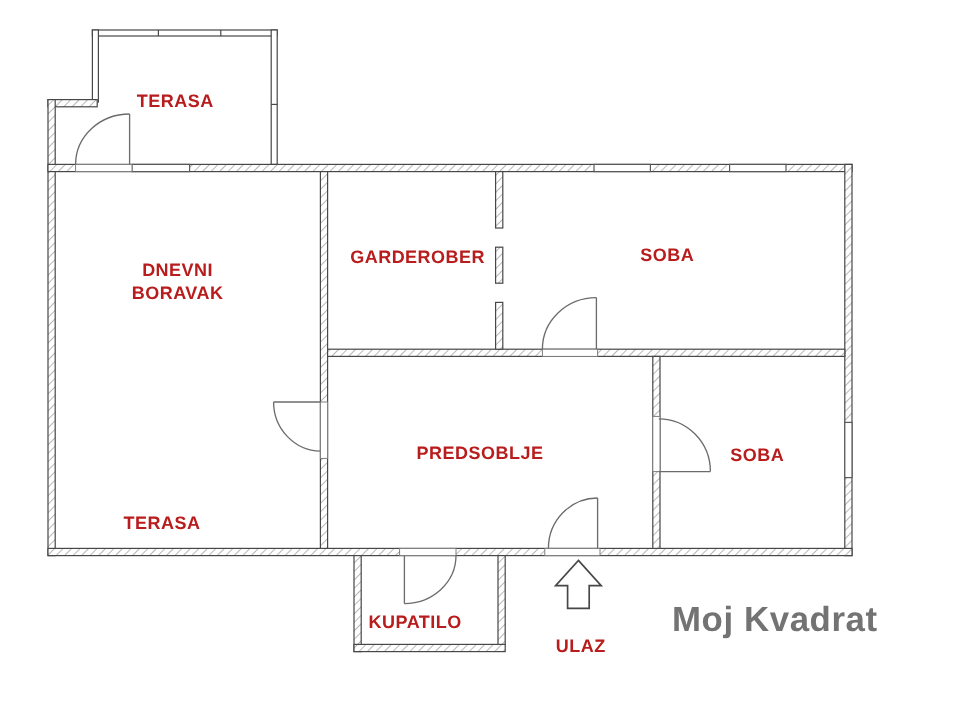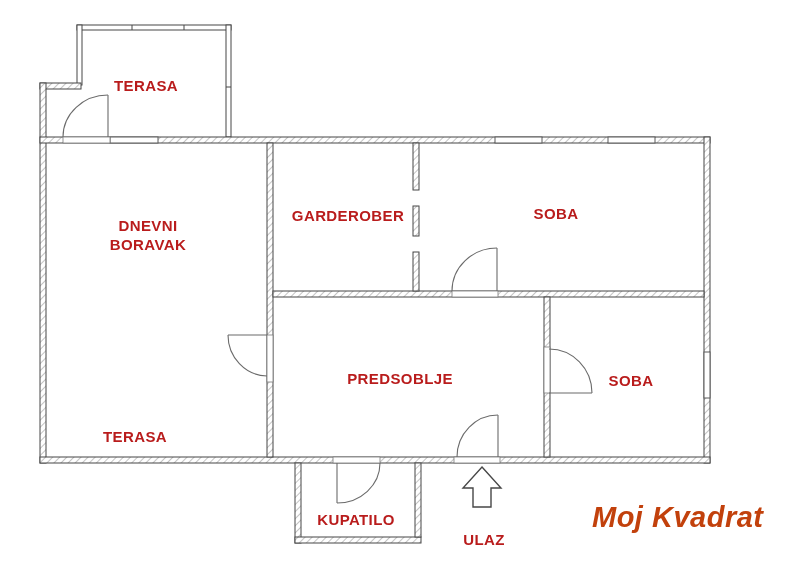--- a/index.html
+++ b/index.html
@@ -21,28 +21,27 @@
     white-space:nowrap;
     text-align:center;
   }
   .lbl-wrap{
     white-space:normal;
     width:110px;
     line-height:19px;
   }
   .watermark{
     position:absolute;
-    left:592px;top:501px;
+    left:560px;top:501px;
     font-weight:700;
     font-size:29px;
     line-height:32px;
     letter-spacing:.5px;
-    color:#c2410c;
+    color:#737373;
     white-space:nowrap;
-    font-style:italic;
   }
 </style>
 </head>
 <body>
 
 <div class="stage">
 
   <svg class="plan-svg" width="800" height="585" viewBox="0 0 800 585">
     <defs>
       <pattern id="hatch" width="5" height="5" patternUnits="userSpaceOnUse" patternTransform="rotate(45)">
@@ -126,20 +125,20 @@
     <polygon points="482,467 501,488 491,488 491,507 473,507 473,488 463,488" fill="#ffffff" stroke="#474747" stroke-width="1.4"></polygon>
   </svg>
 
   <div class="lbl" style="left:146px;top:85px;">TERASA</div>
   <div class="lbl lbl-wrap" style="left:148px;top:235px;">DNEVNI BORAVAK</div>
   <div class="lbl" style="left:348px;top:215px;">GARDEROBER</div>
   <div class="lbl" style="left:556px;top:213px;">SOBA</div>
   <div class="lbl" style="left:400px;top:378px;">PREDSOBLJE</div>
   <div class="lbl" style="left:631px;top:380px;">SOBA</div>
   <div class="lbl" style="left:135px;top:436px;">TERASA</div>
-  <div class="lbl" style="left:356px;top:519px;">KUPATILO</div>
+  <div class="lbl" style="left:346px;top:519px;">KUPATILO</div>
   <div class="lbl" style="left:484px;top:539px;">ULAZ</div>
 
   <div class="watermark">
     <div>Moj Kvadrat</div>
   </div>
 
 </div>
 
 </body></html>

